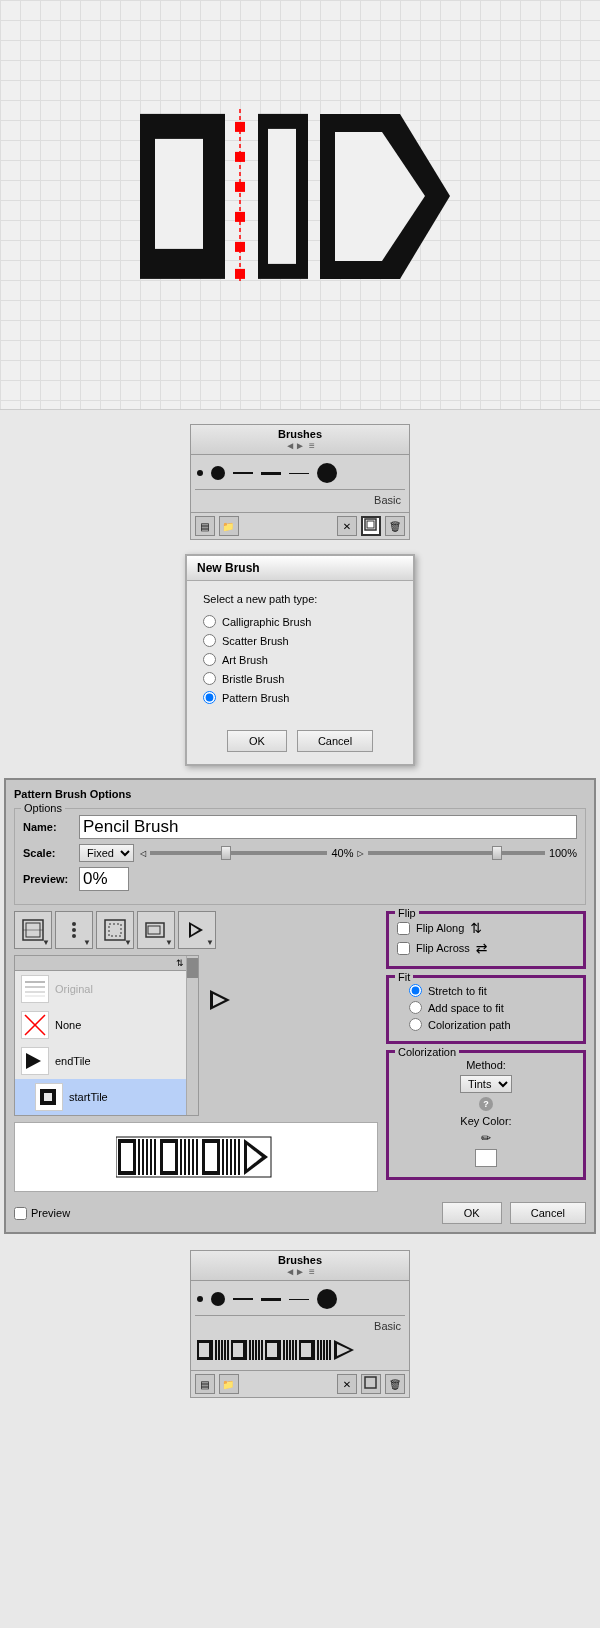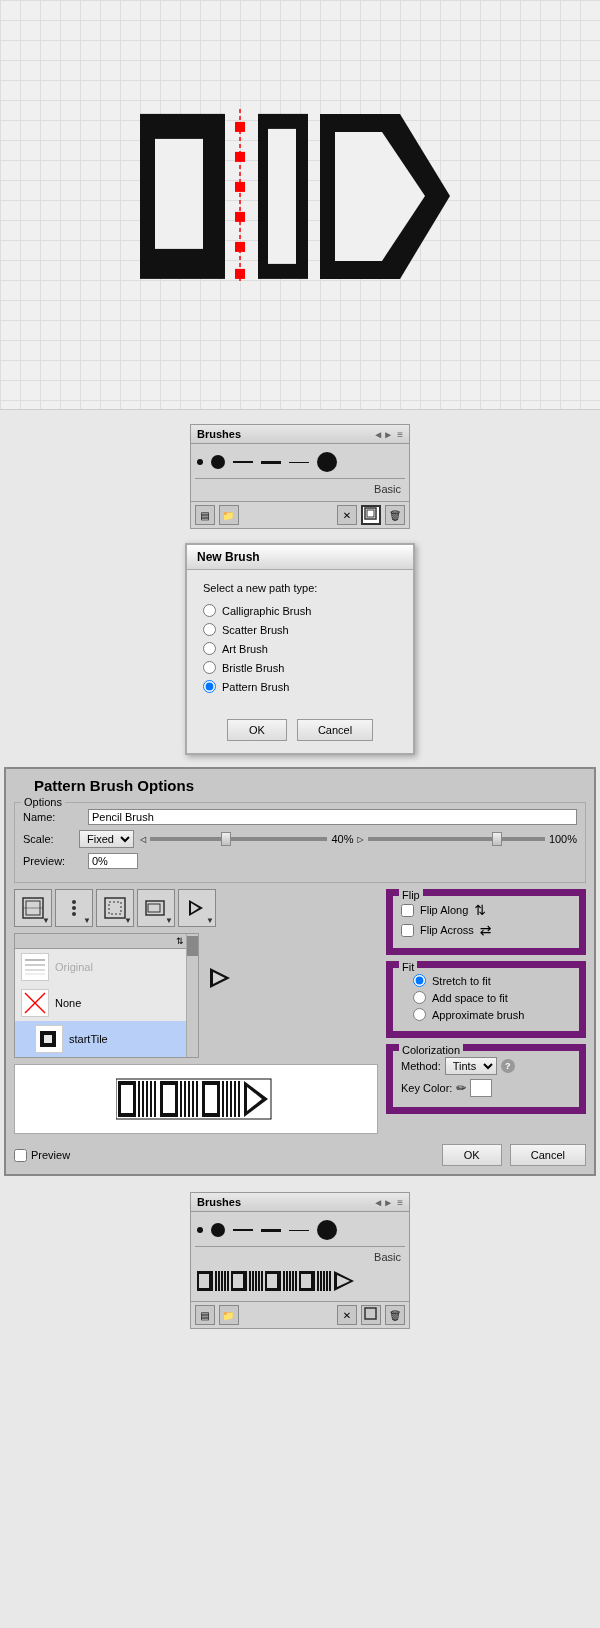--- a/index.html
+++ b/index.html
@@ -44,20 +44,21 @@
     }
     .panel-title-bar {
       background: linear-gradient(to bottom, #e8e8e8, #d0d0d0);
       border-bottom: 1px solid #999;
       padding: 3px 6px;
       display: flex;
       align-items: center;
       justify-content: space-between;
       font-size: 11px;
       font-weight: bold;
+      flex-direction: column;
     }
     .panel-title-icons {
       display: flex;
       gap: 4px;
       font-size: 10px;
       color: #666;
     }
     .brushes-content {
       padding: 4px;
       background: #d4d4d4;
@@ -151,24 +152,23 @@
 
     
     .pattern-panel {
       background: #c8c8c8;
       border: 2px solid #888;
       margin: 0 4px 8px 4px;
       padding: 8px;
       position: relative;
     }
     .pattern-panel-title {
-      font-size: 15px;
+      font-size: 11px;
       font-weight: bold;
       margin-bottom: 8px;
-      margin-left: 20px;
     }
     .section-group {
       border: 1px solid #aaa;
       padding: 6px 8px 8px;
       margin-bottom: 6px;
       position: relative;
       background: #c8c8c8;
     }
     .section-label {
       position: absolute;
@@ -178,27 +178,26 @@
       padding: 0 3px;
       font-size: 11px;
     }
     .form-row {
       display: flex;
       align-items: center;
       gap: 6px;
       margin-bottom: 5px;
       font-size: 11px;
     }
-    .form-label { min-width: 50px; }
+    .form-label { min-width: 50px; font-weight: bold; }
     .form-input {
       border: 1px solid #888;
       background: white;
       padding: 1px 3px;
-      font-size: 11px;
-      margin-left: 9px;
+      font-size: 17px;
     }
     .form-input-wide {
       flex: 1;
     }
     .select-box {
       background: linear-gradient(to bottom, #f5f5f5, #ddd);
       border: 1px solid #888;
       padding: 1px 3px;
       font-size: 11px;
       cursor: pointer;
@@ -258,21 +257,21 @@
     .tile-icon-preview {
       width: 28px; height: 28px;
       background: #fff;
       border: 1px solid #ccc;
       display: flex; align-items: center; justify-content: center;
     }
     .left-col { flex: 1; }
     .right-col { width: 200px; }
 
     .flip-section, .fit-section, .colorization-section {
-      border: 7px solid #701a75;
+      border: 3px solid #701a75;
       padding: 6px 8px;
       margin-bottom: 6px;
       position: relative;
       background: #c8c8c8;
     }
     .flip-label, .fit-label, .color-label {
       position: absolute;
       top: -7px; left: 6px;
       background: #c8c8c8;
       padding: 0 3px;
@@ -292,20 +291,21 @@
       margin-bottom: 4px;
       font-size: 11px;
       padding-left: 12px;
     }
     .colorization-row {
       display: flex;
       align-items: center;
       gap: 4px;
       margin-bottom: 4px;
       font-size: 11px;
+      flex-direction: column;
     }
     .color-swatch {
       width: 22px; height: 18px;
       background: white;
       border: 1px solid #888;
     }
     .eyedropper-icon {
       font-size: 12px;
       cursor: pointer;
     }
@@ -569,20 +569,28 @@
               <div class="tile-dropdown-item">
                 <div class="tile-icon-preview">
                   <svg width="24" height="24">
                       <line x1="2" y1="2" x2="22" y2="22" stroke="red" stroke-width="1.5"></line>
                       <line x1="22" y1="2" x2="2" y2="22" stroke="red" stroke-width="1.5"></line>
                     </svg>
                 </div>
                 <span>None</span>
               </div>
 
+              <div class="tile-dropdown-item">
+                <div class="tile-icon-preview">
+                  <svg width="24" height="24">
+                      <polygon points="3,4 18,12 3,20" fill="#111"></polygon>
+                    </svg>
+                </div>
+                <span>endTile</span>
+              </div>
 
               <div class="tile-dropdown-item selected">
                 <div class="tile-icon-preview">
                   <svg width="24" height="24">
                     <rect x="3" y="4" width="16" height="16" fill="#111"></rect>
                     <rect x="7" y="8" width="8" height="8" fill="#e8e8e8"></rect>
                   </svg>
                 </div>
                 <span>startTile</span>
               </div>
@@ -658,21 +666,21 @@
         <div class="radio-row">
           <input type="radio" name="fit-type" checked="" style="">
           <span>Stretch to fit</span>
         </div>
         <div class="radio-row">
           <input type="radio" name="fit-type" style="">
           <span>Add space to fit</span>
         </div>
         <div class="radio-row">
           <input type="radio" name="fit-type" style="">
-          <span>Approximate brush</span>
+          <span>Colorization path</span>
         </div>
       </div>
 
       <div class="colorization-section">
         <span class="color-label">Colorization</span>
         <div class="colorization-row">
           <span>Method:</span>
           <select class="select-box">
             <option>Tints</option>
           </select>

